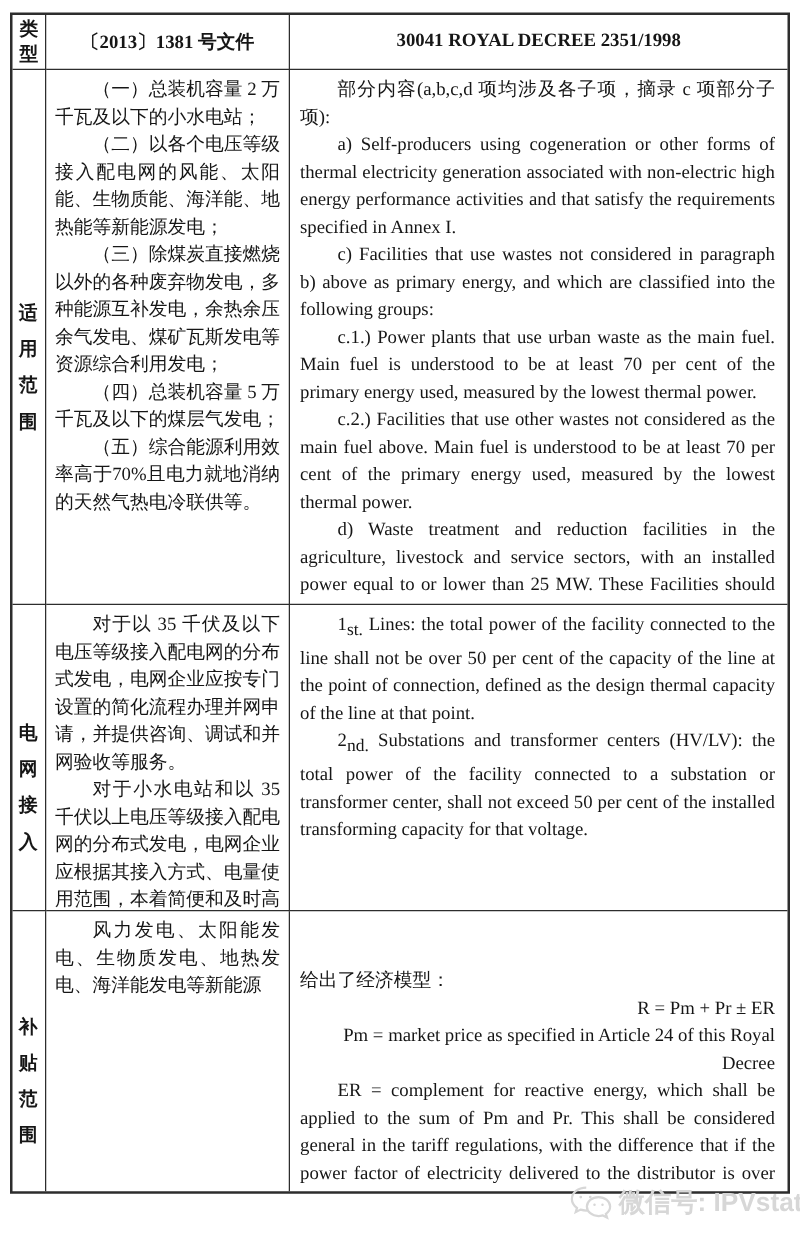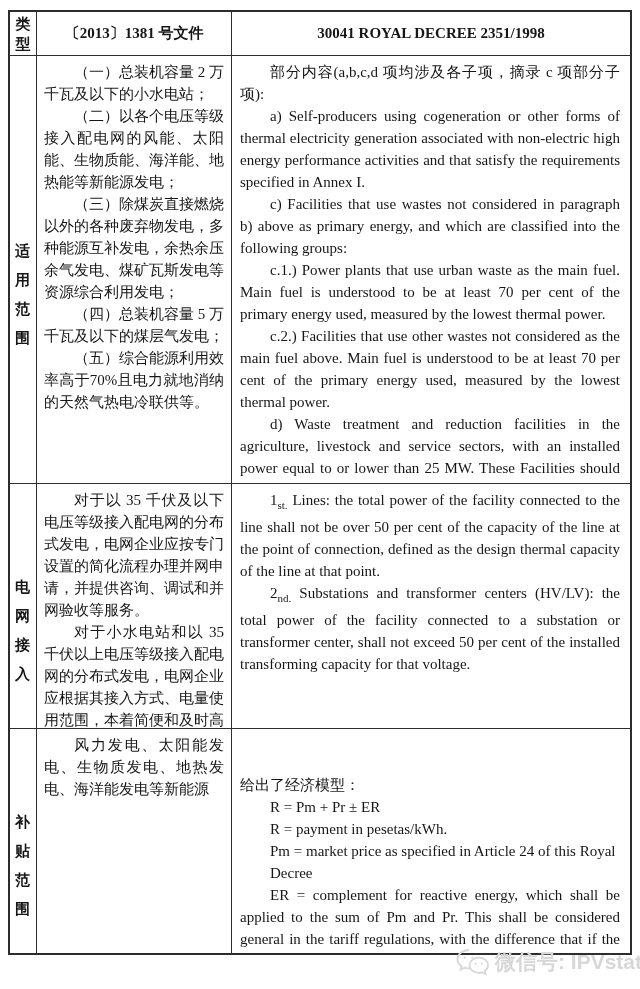--- a/index.html
+++ b/index.html
@@ -31,23 +31,23 @@
     width:16px; word-break:break-all; text-align:left;
     font-weight:bold; font-size:15px; line-height:29px;
     font-family:"Liberation Sans","DejaVu Sans",sans-serif;
     margin-top:48px;
   }
   .body-cell { padding:5px 7px 4px 7px; font-size:15px; }
   .body-cell.en { padding:5px 10px 4px 8px; }
   .body-cell p { margin:0; line-height:22px; text-align:justify; }
   .body-cell p.ind { text-indent:2em; }
   .body-cell p.noind { text-indent:0; text-align:left;margin-top:40px; }
-  .body-cell p.formula { text-indent:0; text-align:left; padding-left:2em; }
+  .body-cell p.formula { text-indent:0; text-align:right; padding-left:2em; }
   .cn-text { font-family:"Liberation Serif","DejaVu Serif",serif; }
-  sub { font-size:11px; }
+  sub { font-size:14px; }
   .watermark {
     position:absolute; left:456px; top:946px; height:32px;
     display:flex; align-items:center; gap:5px;
     color:#d7d7d7; font-size:21px; font-weight:bold;
     font-family:"Liberation Sans","DejaVu Sans",sans-serif;
     background:transparent; white-space:nowrap;
   }
   .wicon { display:inline-flex; }
 </style>
 </head>
@@ -93,21 +93,20 @@
 
     <div class="cell label-cell r3">
       <span class="vlabel">补贴范围</span>
     </div>
     <div class="cell body-cell cn-text r3">
       <p class="ind">风力发电、太阳能发电、生物质发电、地热发电、海洋能发电等新能源</p>
     </div>
     <div class="cell body-cell en c3 r3">
       <p class="noind">给出了经济模型：</p>
       <p class="formula">R = Pm + Pr ± ER</p>
-      <p class="formula">R = payment in pesetas/kWh.</p>
       <p class="formula">Pm = market price as specified in Article 24 of this Royal Decree</p>
       <p class="ind">ER = complement for reactive energy, which shall be applied to the sum of Pm and Pr. This shall be considered general in the tariff regulations, with the difference that if the power factor of electricity delivered to the distributor is over 0.9, the complement shall be credited to the producer and if it is lower, discounted.</p>
     </div>
 
   </div>
 
   <div class="watermark">
     <span class="wicon">
       <svg width="34" height="28" viewBox="0 0 34 28" fill="none" xmlns="http://www.w3.org/2000/svg">
         <path d="M13 2 C6.4 2 1.5 6.2 1.5 11.2 c0 2.9 1.6 5.4 4.1 7.1 l-1 3.4 3.8-2 c1.4 0.4 2.9 0.7 4.6 0.7 0.4 0 0.9 0 1.3-0.1" stroke="#d7d7d7" stroke-width="1.8"></path>

